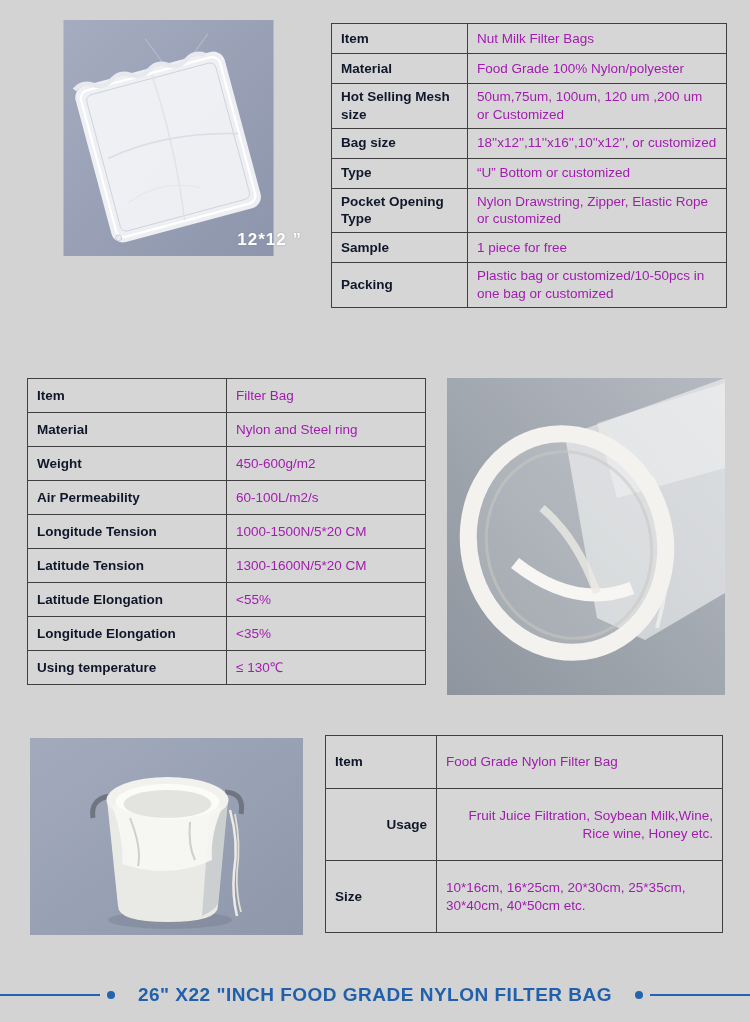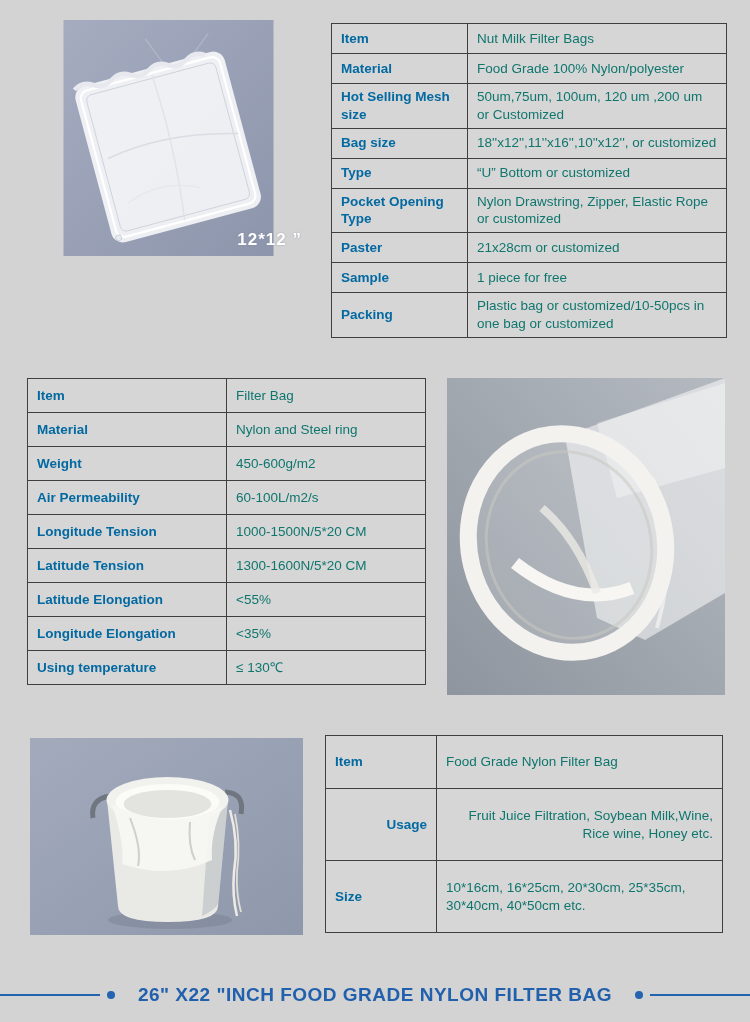--- a/index.html
+++ b/index.html
@@ -18,24 +18,24 @@
   .size-label{
     position:absolute;right:8px;bottom:6px;
     color:#ffffff;font-size:17px;font-weight:bold;letter-spacing:1px;
     text-shadow:0 0 2px rgba(120,128,150,.6);
   }
   
   table{position:absolute;border-collapse:collapse;table-layout:fixed;background:#d6d6d6;}
   td{
     border:1px solid #3f3f3f;
     padding:4px 9px;vertical-align:middle;
-    font-size:13.5px;line-height:1.32;color:#0f766e;
+    font-size:13.5px;line-height:1.32;color:#a21caf;
     word-wrap:break-word;
   }
-  td.lbl{font-weight:bold;color:#0369a1;}
+  td.lbl{font-weight:bold;color:#0f172a;}
   #table1{left:331px;top:23px;width:396px;}
   #table1 td.lbl{width:117px;}
   #table1 tr{height:30px;}
   #table2{left:27px;top:378px;width:399px;}
   #table2 td.lbl{width:180px;}
   #table2 tr{height:34px;}
   #table3{left:325px;top:735px;width:398px;}
   #table3 td.lbl{width:92px;}
   #table3 tr.r1{height:53px;}
   #table3 tr.r2{height:72px;text-align:right;}
@@ -99,24 +99,20 @@
       </tr>
   <tr>
         <td class="lbl">Type</td>
         <td class="val">“U” Bottom or customized</td>
       </tr>
   <tr>
         <td class="lbl">Pocket Opening Type</td>
         <td class="val">Nylon Drawstring, Zipper, Elastic Rope or customized</td>
       </tr>
   <tr>
-        <td class="lbl">Paster</td>
-        <td class="val">21x28cm or customized</td>
-      </tr>
-  <tr>
         <td class="lbl">Sample</td>
         <td class="val">1 piece for free</td>
       </tr>
   <tr>
         <td class="lbl">Packing</td>
         <td class="val">Plastic bag or customized/10-50pcs in one bag or customized</td>
       </tr>
 </tbody>
   </table>
 

